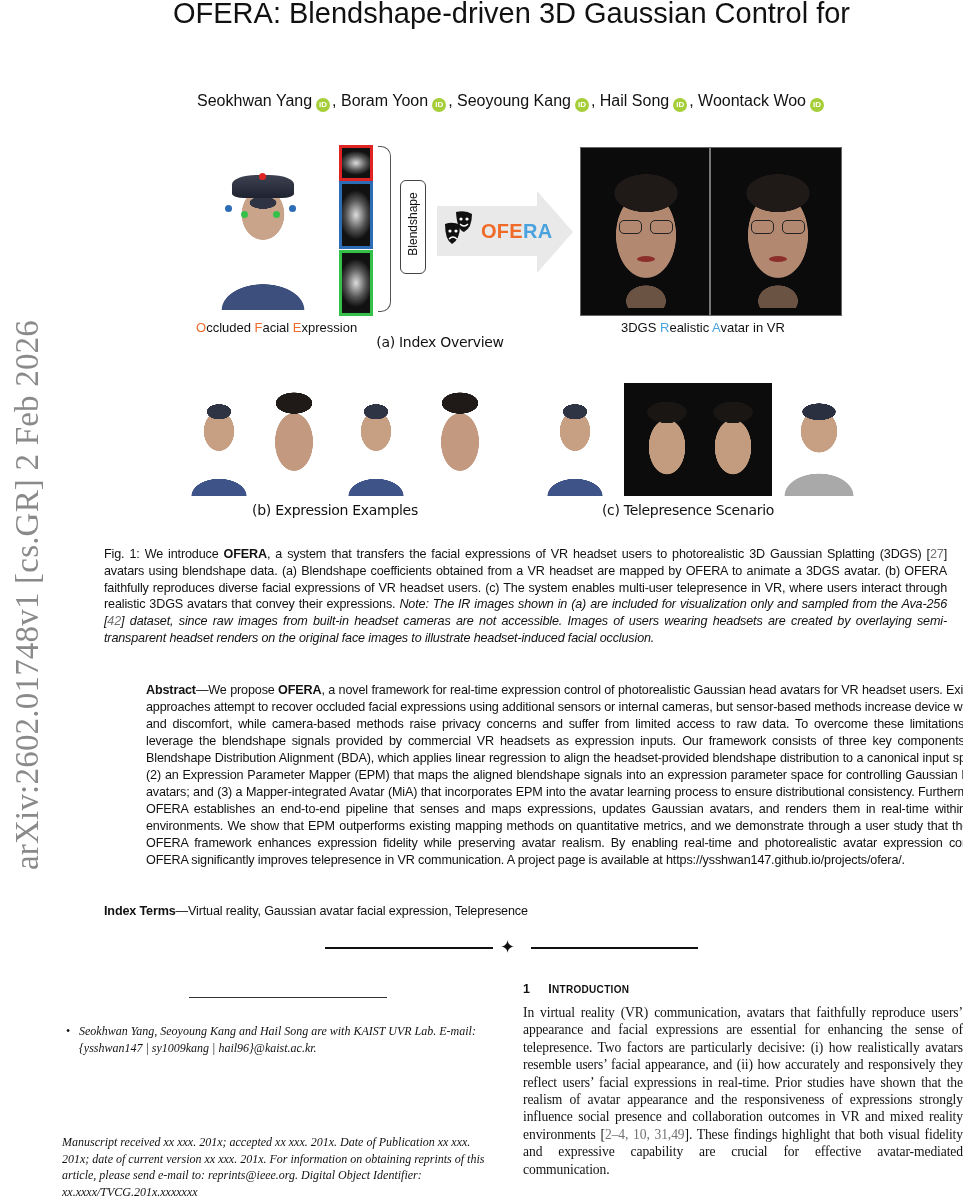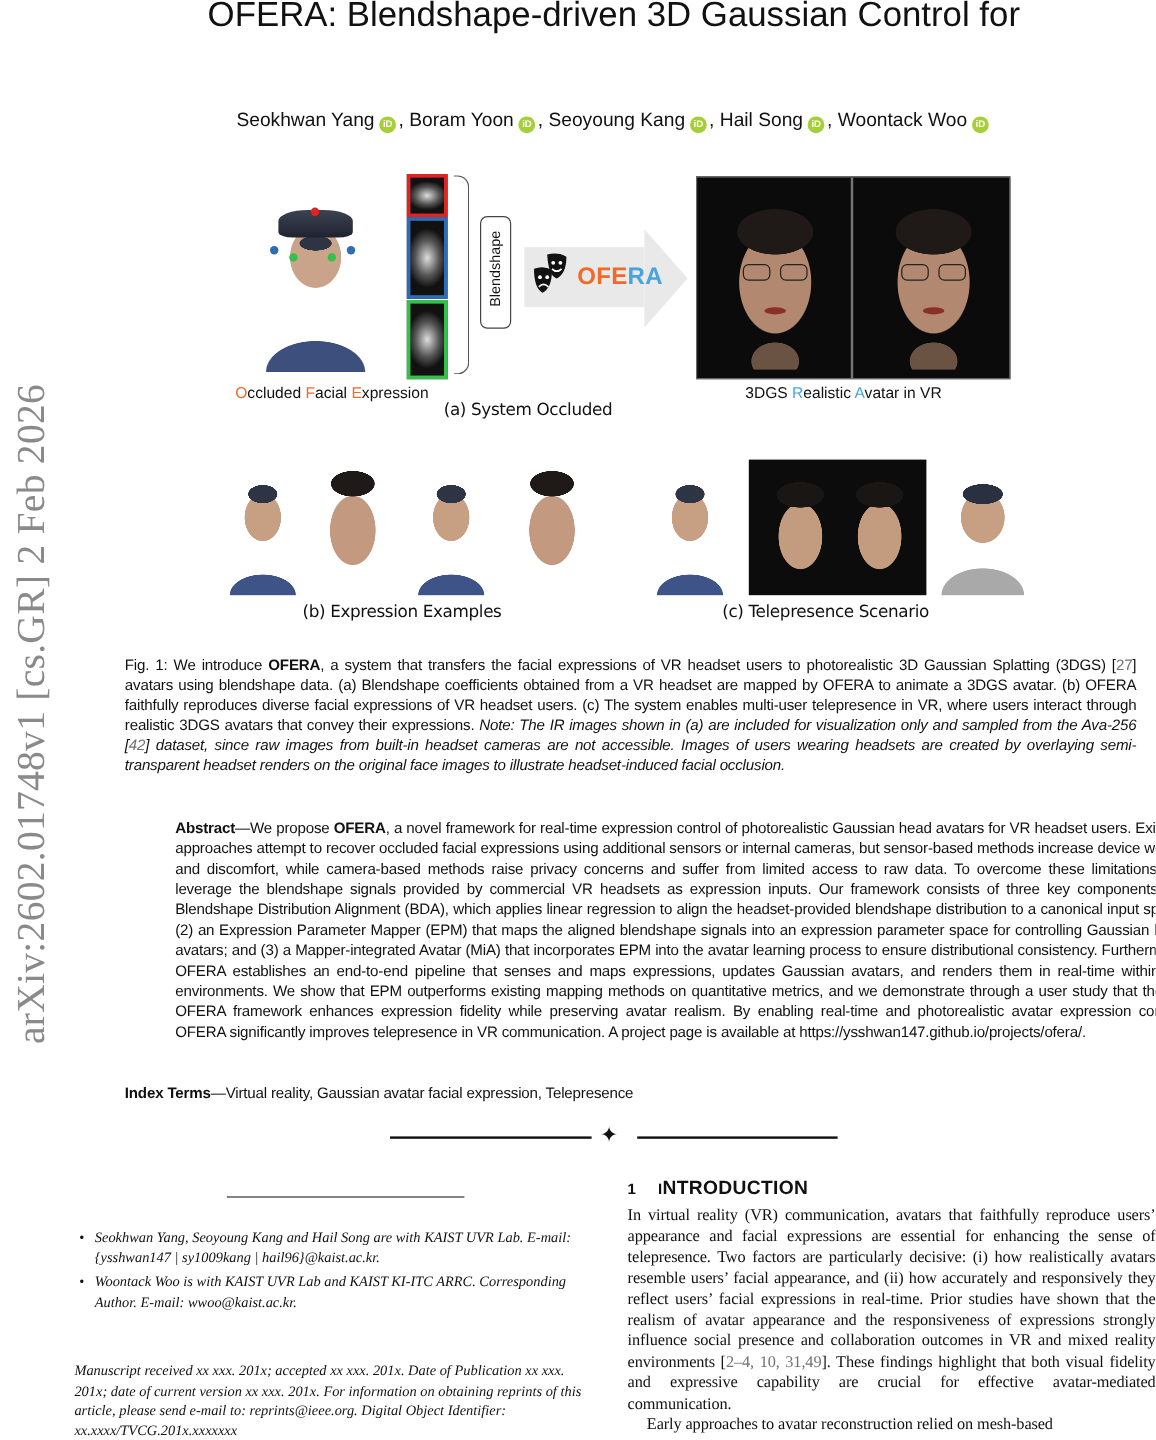--- a/index.html
+++ b/index.html
@@ -158,21 +158,21 @@
     font-family:"Liberation Serif", serif; font-style:italic; font-size:12px; line-height:16.6px; color:#111;
   }
 
   
   .sec-head {
     position:absolute; left:523px; top:982px;
     font-family:"Liberation Sans", sans-serif; font-weight:bold; font-size:12.5px; letter-spacing:0.3px;
   }
   .sec-head .num { margin-right:18px; }
   .sec-head .big { font-size:12.5px; }
-  .sec-head .small { font-size:16px; }
+  .sec-head .small { font-size:10px; }
   .intro {
     position:absolute; left:523px; width:440px; top:1004px;
     font-family:"Liberation Serif", serif; font-size:13.6px; line-height:17.4px; text-align:justify;
     letter-spacing:-0.1px;
   }
   .intro p { margin:0; }
   .intro p + p { text-indent:16px; }
 </style>
 </head>
 <body>
@@ -232,21 +232,21 @@
   </div>
   <div class="avatar-split"></div>
   <div class="avatar-face" style="left:152px;">
     <div class="glasses"></div>
       <div class="mouth"></div>
   </div>
 </div>
 
 <div class="caption-occ"><span class="c-orange">O</span><span>ccluded </span><span class="c-orange">F</span><span>acial </span><span class="c-orange">E</span><span>xpression</span></div>
 <div class="caption-3dgs"><span>3DGS </span><span class="c-blue">R</span><span>ealistic </span><span class="c-blue">A</span><span>vatar in VR</span></div>
-<div class="sub-a">(a) System Occluded</div>
+<div class="sub-a">(a) Index Overview</div>
 
 <div class="small-face sf-user" style="left:179px; width:80px;"></div>
 <div class="small-face sf-avatar" style="left:262px; width:64px;"></div>
 <div class="small-face sf-user" style="left:336px; width:80px;"></div>
 <div class="small-face sf-avatar" style="left:428px; width:64px;"></div>
 <div class="sub-b">(b) Expression Examples</div>
 
 <div class="small-face sf-user" style="left:533px; width:84px;"></div>
 <div class="tele-panel">
   <div class="tele-face" style="left:14px;"></div>
@@ -262,24 +262,22 @@
 <div class="index-terms"><b>Index Terms</b><span>—Virtual reality, Gaussian avatar facial expression, Telepresence</span></div>
 
 <div class="sep-line" style="left:325px; width:168px;"></div>
 <div class="sep-star">✦</div>
 <div class="sep-line" style="left:531px; width:167px;"></div>
 
 <div class="foot-rule"></div>
 <div class="footnotes">
   <ul>
     <li>Seokhwan Yang, Seoyoung Kang and Hail Song are with KAIST UVR Lab. E-mail: {ysshwan147 | sy1009kang | hail96}@kaist.ac.kr.</li>
-    <li>Woontack Woo is with KAIST UVR Lab and KAIST KI-ITC ARRC. Corresponding Author. E-mail: wwoo@kaist.ac.kr.</li>
   </ul>
 </div>
 <div class="manuscript">Manuscript received xx xxx. 201x; accepted xx xxx. 201x. Date of Publication xx xxx. 201x; date of current version xx xxx. 201x. For information on obtaining reprints of this article, please send e-mail to: reprints@ieee.org. Digital Object Identifier: xx.xxxx/TVCG.201x.xxxxxxx</div>
 
 <div class="sec-head">
   <span class="num">1</span><span class="big">I</span><span class="small">NTRODUCTION</span>
 </div>
 <div class="intro">
   <p><span>In virtual reality (VR) communication, avatars that faithfully reproduce users’ appearance and facial expressions are essential for enhancing the sense of telepresence. Two factors are particularly decisive: (i) how realistically avatars resemble users’ facial appearance, and (ii) how accurately and responsively they reflect users’ facial expressions in real-time. Prior studies have shown that the realism of avatar appearance and the responsiveness of expressions strongly influence social presence and collaboration outcomes in VR and mixed reality environments [</span><a class="ref">2–4, 10, 31,49</a><span>]. These findings highlight that both visual fidelity and expressive capability are crucial for effective avatar-mediated communication.</span></p>
-  <p>Early approaches to avatar reconstruction relied on mesh-based</p>
 </div>
 
 </body></html>

